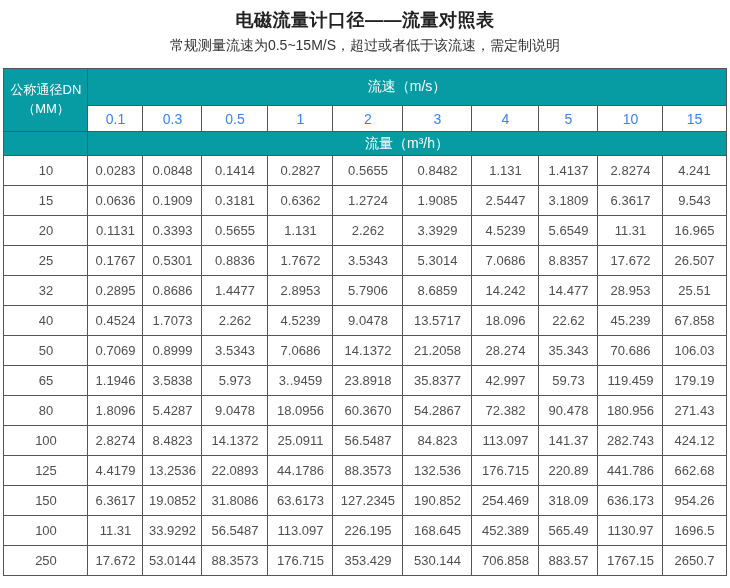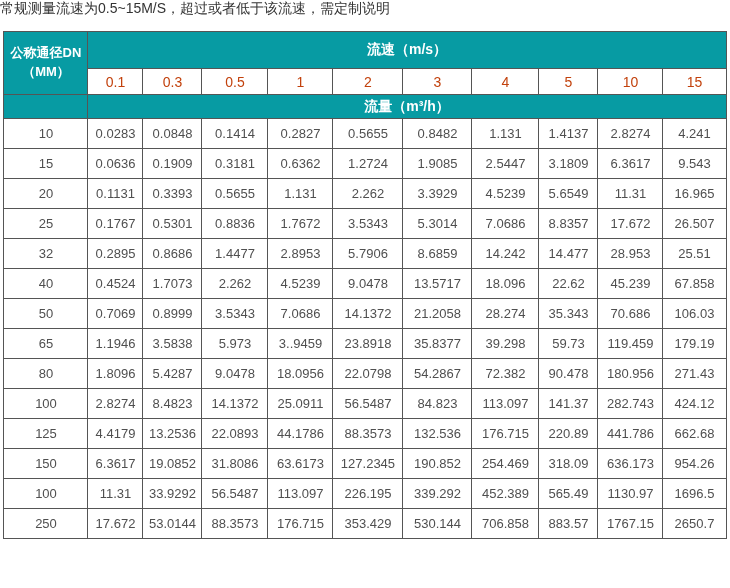--- a/index.html
+++ b/index.html
@@ -13,21 +13,21 @@
   .page-title {
     margin: 8px 0 5px 0;
     text-align: center;
     font-size: 18px;
     font-weight: bold;
     color: #222222;
     letter-spacing: 0.5px;
   }
   .page-subtitle {
     margin: 0 0 13px 0;
-    text-align: left;
+    text-align: center;
     font-size: 14px;
     color: #333333;
   }
   table.flow-table {
     border-collapse: collapse;
     table-layout: fixed;
     width: 722px;
     margin: 0 auto;
     border: 1px solid #3a3a3a;
   }
@@ -36,45 +36,46 @@
     border: 1px solid #555555;
     text-align: center;
     vertical-align: middle;
     padding: 0;
     overflow: hidden;
     white-space: nowrap;
   }
   .teal {
     background: #079ba3;
     color: #ffffff;
-    font-weight: bold;
+    font-weight: normal;
     font-size: 14px;
     margin-left: 36px;
   }
   .corner-header { font-size: 13px; line-height: 1.45; }
   tr.velocity-header-row { height: 37px; }
   tr.velocity-cols-row { height: 26px; }
   tr.velocity-cols-row th {
     background: #ffffff;
-    color: #c2410c;
+    color: #3b82f6;
     font-weight: normal;
     font-size: 14px;
   }
   tr.flow-header-row { height: 24px; }
   tbody tr { height: 30px; }
   tbody td {
     background: #ffffff;
     color: #4f4f4f;
     font-size: 13px;
   }
 </style>
 </head>
 <body>
 
 <div class="page">
+  <h1 class="page-title">电磁流量计口径——流量对照表</h1>
   <p class="page-subtitle">常规测量流速为0.5~15M/S，超过或者低于该流速，需定制说明</p>
 
   <table class="flow-table">
     <colgroup>
       <col style="width:84px">
       <col style="width:55px">
         <col style="width:59px">
         <col style="width:66px">
       <col style="width:65px">
         <col style="width:70px">
@@ -202,32 +203,32 @@
           <td>106.03</td>
         </tr>
         <tr>
           <td>65</td>
           <td>1.1946</td>
           <td>3.5838</td>
           <td>5.973</td>
           <td>3..9459</td>
           <td>23.8918</td>
           <td>35.8377</td>
-          <td>39.298</td>
+          <td>42.997</td>
           <td>59.73</td>
           <td>119.459</td>
           <td>179.19</td>
         </tr>
         <tr>
           <td>80</td>
           <td>1.8096</td>
           <td>5.4287</td>
           <td>9.0478</td>
           <td>18.0956</td>
-          <td>22.0798</td>
+          <td>60.3670</td>
           <td>54.2867</td>
           <td>72.382</td>
           <td>90.478</td>
           <td>180.956</td>
           <td>271.43</td>
         </tr>
         <tr>
           <td>100</td>
           <td>2.8274</td>
           <td>8.4823</td>
@@ -266,21 +267,21 @@
           <td>636.173</td>
           <td>954.26</td>
         </tr>
         <tr>
           <td>100</td>
           <td>11.31</td>
           <td>33.9292</td>
           <td>56.5487</td>
           <td>113.097</td>
           <td>226.195</td>
-          <td>339.292</td>
+          <td>168.645</td>
           <td>452.389</td>
           <td>565.49</td>
           <td>1130.97</td>
           <td>1696.5</td>
         </tr>
         <tr>
           <td>250</td>
           <td>17.672</td>
           <td>53.0144</td>
           <td>88.3573</td>

